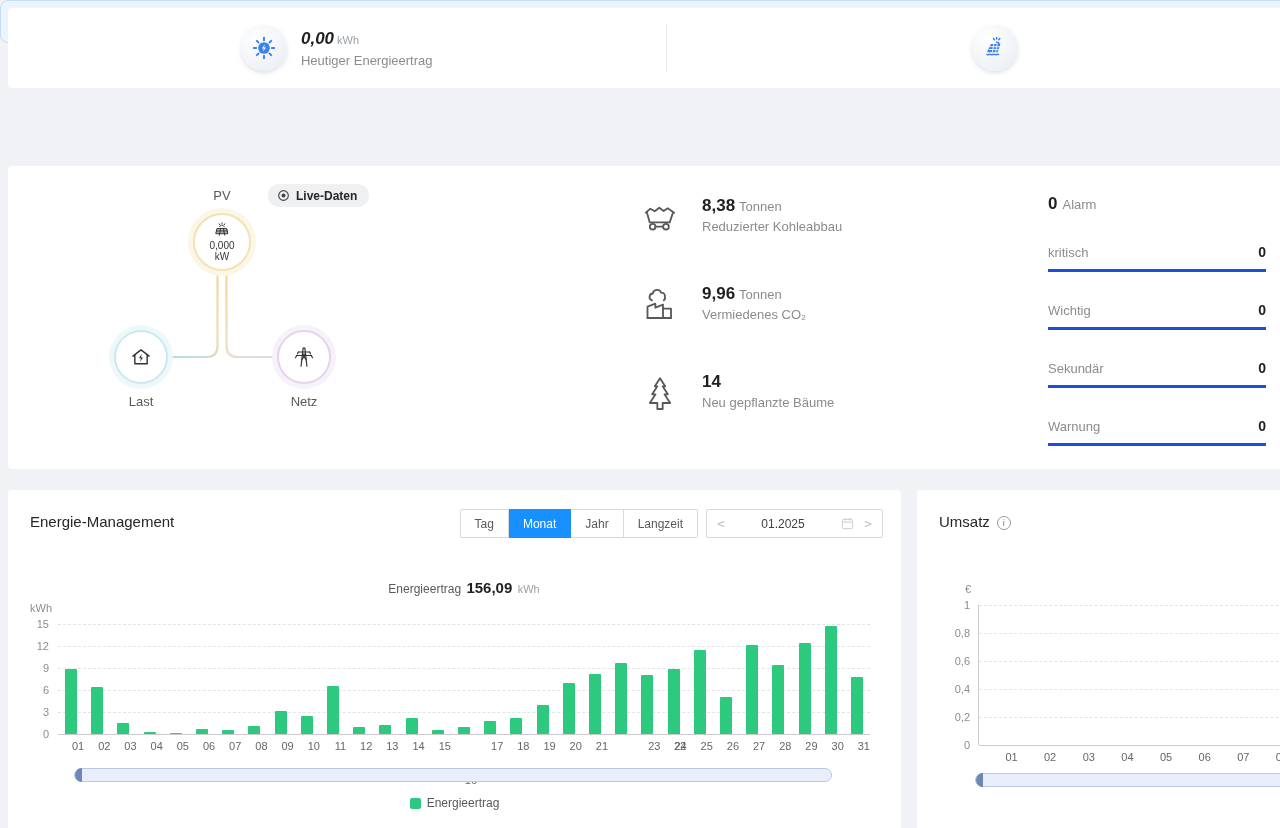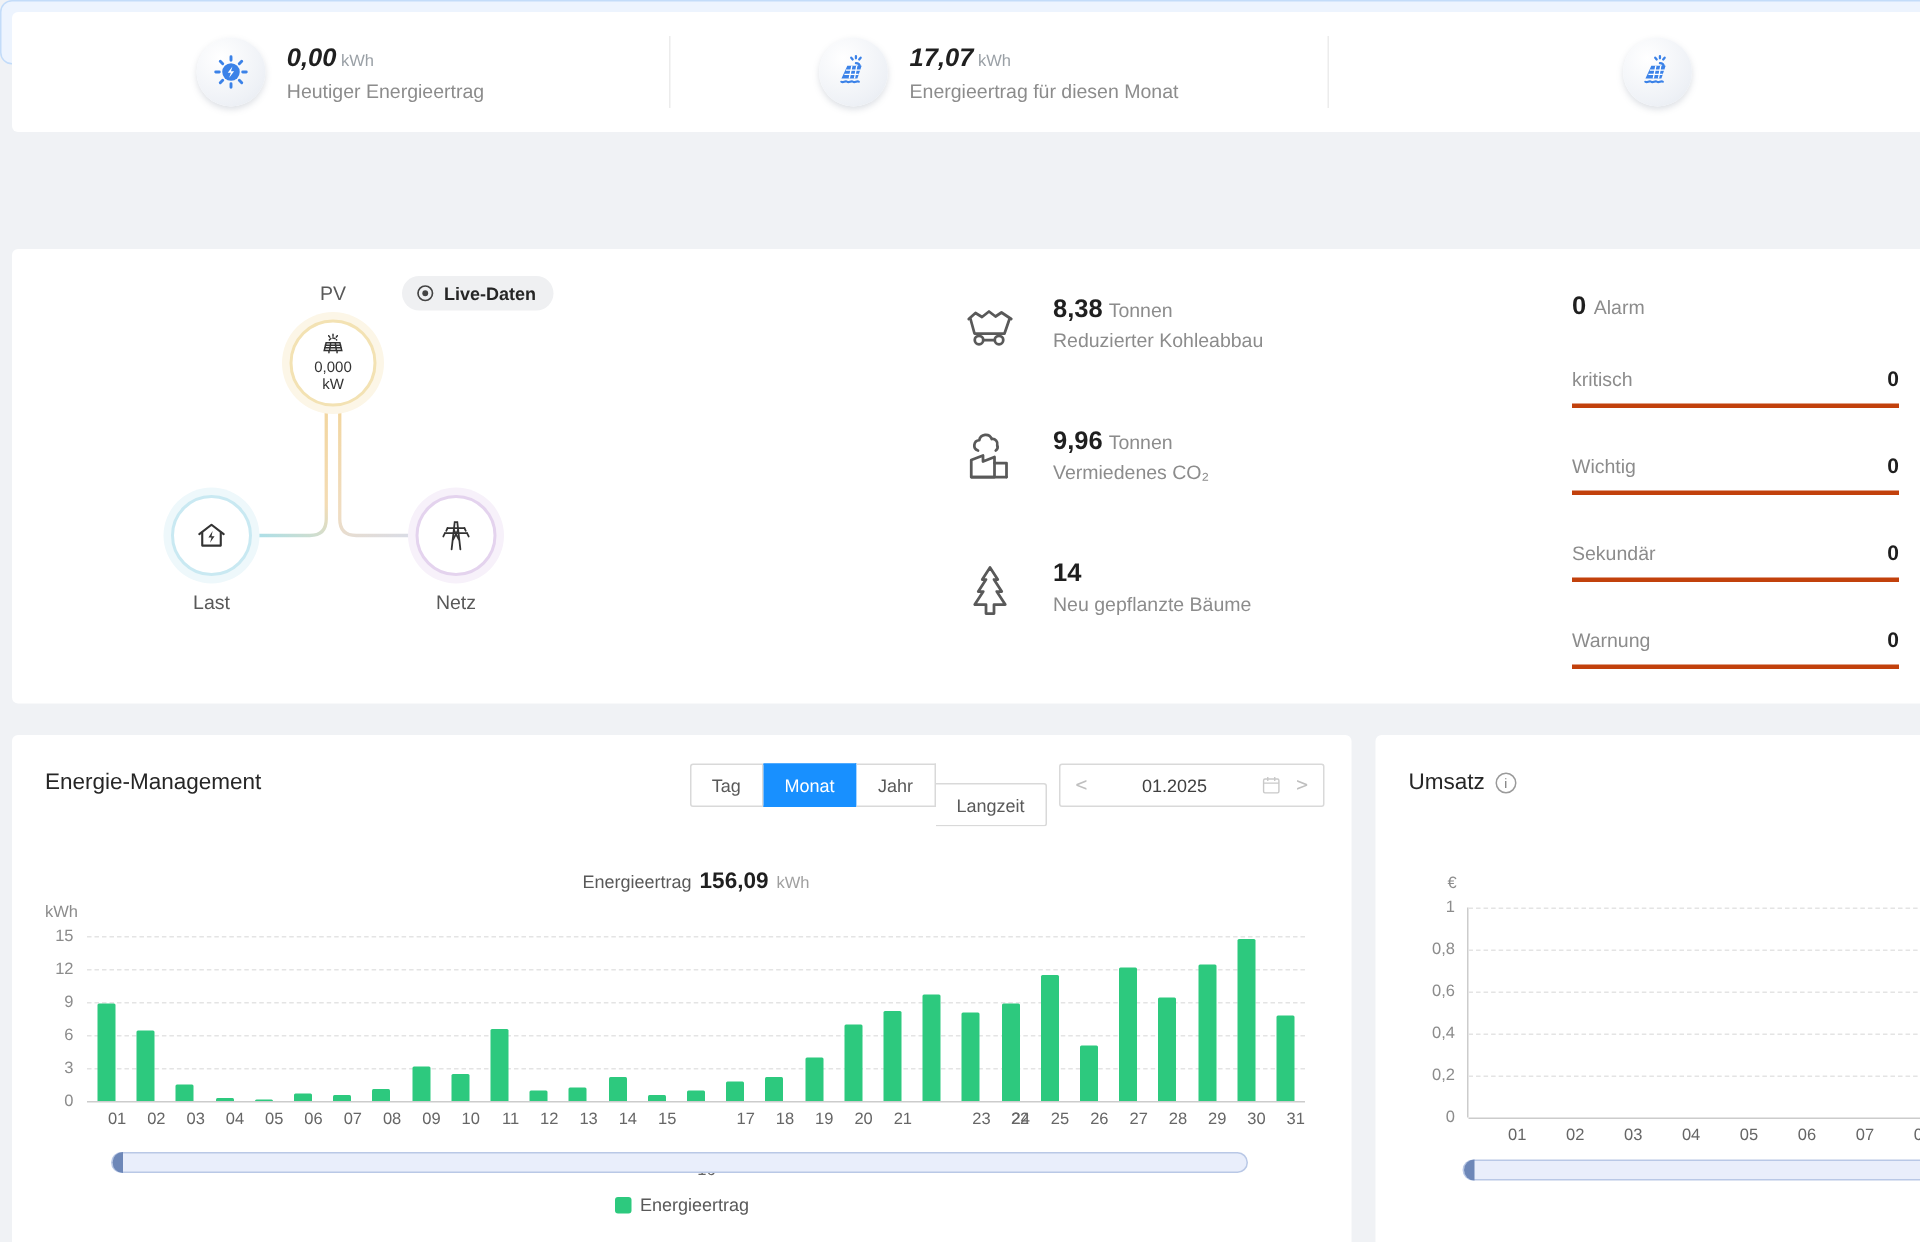--- a/index.html
+++ b/index.html
@@ -54,35 +54,35 @@
   .env-row { display:flex; align-items:flex-start; gap:22px; margin-bottom:46px; width:300px; }
   .env-row svg { width:40px; height:40px; margin-top:2px; }
   .env-value { font-size:17px; font-weight:bold; color:#1f1f1f; }
   .env-unit { font-size:13px; color:#8c8c8c; margin-left:4px; }
   .env-label { font-size:13px; color:#8c8c8c; margin-top:3px; }
 
   .alarms { position:absolute; left:1040px; top:28px; width:218px; }
   .alarm-total { font-size:17px; font-weight:bold; color:#1f1f1f; }
   .alarm-total-label { font-size:13px; color:#8c8c8c; margin-left:5px; font-weight:normal; }
   .alarm-row { display:flex; justify-content:space-between; align-items:flex-end;
-    margin-top:30px; padding-bottom:9px; border-bottom:3px solid #c2410c; }
+    margin-top:30px; padding-bottom:9px; border-bottom:3px solid #1d4ed8; }
   .alarm-row .al { font-size:13px; color:#8c8c8c; }
   .alarm-row .av { font-size:14px; font-weight:bold; color:#1f1f1f; }
 
   
   .energypanel { left:8px; top:490px; width:893px; height:360px; }
   .umsatzpanel { left:917px; top:490px; width:407px; height:360px; }
   .panel-title { position:absolute; left:22px; top:23px; font-size:15px; color:#262626; }
 
   .controls { position:absolute; right:18px; top:19px; display:flex; gap:8px; }
   .tabs { display:flex;padding-left:31px; }
   .tab { height:29px; padding:0 14px; border:1px solid #d9d9d9; border-left-width:0;
     background:#fff; font-size:12px; color:#595959; display:flex; align-items:center; cursor:pointer; }
   .tab:first-child { border-left-width:1px; border-radius:2px 0 0 2px; }
-  .tab:last-child { border-radius:0 2px 2px 0;margin-top:13px; }
+  .tab:last-child { border-radius:0 2px 2px 0; }
   .tab.active { background:#1890ff; border-color:#1890ff; color:#fff; }
   .datebox { height:29px; width:177px; border:1px solid #d9d9d9; border-radius:2px; background:#fff;
     display:flex; align-items:center; justify-content:space-between; padding:0 10px; }
   .chev { font-size:13px; color:#bfbfbf; cursor:pointer; font-family:"DejaVu Sans Mono", monospace; }
   .datebox .dv { font-size:12px; color:#404040; }
   .datebox .dright { display:flex; align-items:center; gap:10px; }
   .cal-icon svg { width:13px; height:13px; display:block; }
 
   .chart-header { position:absolute; left:50px; top:89px; width:812px; text-align:center; font-size:12px; color:#595959; }
   .chart-header b { font-size:15px; color:#1f1f1f; margin:0 2px; }
@@ -121,38 +121,20 @@
           <g stroke="#3b82e8" stroke-width="1.8" stroke-linecap="round">
             <path d="M12 2.6 v2.2 M12 19.2 v2.2 M2.6 12 h2.2 M19.2 12 h2.2 M5.4 5.4 l1.5 1.5 M17.1 17.1 l1.5 1.5 M18.6 5.4 l-1.5 1.5 M6.9 17.1 l-1.5 1.5"></path>
           </g>
           <circle cx="12" cy="12" r="5.4" fill="#3b82e8"></circle>
           <path d="M12.9 8.6 L10 12.4 h1.9 L10.9 15.5 L13.9 11.6 h-1.9 Z" fill="#ffffff"></path>
         </svg>
       </div>
       <div class="card-text">
         <div><span class="card-value">0,00</span><span class="card-unit">kWh</span></div>
         <div class="card-label">Heutiger Energieertrag</div>
-      </div>
-    </div>
-    <div class="card">
-      <div class="card-icon">
-        <svg viewBox="0 0 24 24" fill="none">
-          <g stroke="#3b82e8" stroke-width="1.4" stroke-linecap="round">
-            <path d="M13.5 2.2 v1.4 M10.6 3.2 l.9 1.1 M16.4 3.2 l-.9 1.1 M13.5 6.6 a2.4 2.4 0 0 1 2.4 2"></path>
-          </g>
-          <path d="M8.2 8.2 H17 L14.4 16 H4.6 Z" fill="#3b82e8"></path>
-          <g stroke="#ffffff" stroke-width="0.8">
-            <path d="M11 8.2 L9.4 16 M14 8.2 L12.6 16 M7.3 10.8 h9 M6.4 13.4 h8.8"></path>
-          </g>
-          <path d="M4.5 18 c1.2 1 2.4-1 3.6 0 c1.2 1 2.4-1 3.6 0 c1.2 1 2.4-1 3.6 0" stroke="#3b82e8" stroke-width="1.3" stroke-linecap="round"></path>
-        </svg>
-      </div>
-      <div class="card-text">
-        <div><span class="card-value">17,07</span><span class="card-unit">kWh</span></div>
-        <div class="card-label">Energieertrag für diesen Monat</div>
       </div>
     </div>
     <div class="card">
       <div class="card-icon">
         <svg viewBox="0 0 24 24" fill="none">
           <g stroke="#3b82e8" stroke-width="1.4" stroke-linecap="round">
             <path d="M13.5 2.2 v1.4 M10.6 3.2 l.9 1.1 M16.4 3.2 l-.9 1.1 M13.5 6.6 a2.4 2.4 0 0 1 2.4 2"></path>
           </g>
           <path d="M8.2 8.2 H17 L14.4 16 H4.6 Z" fill="#3b82e8"></path>
           <g stroke="#ffffff" stroke-width="0.8">

